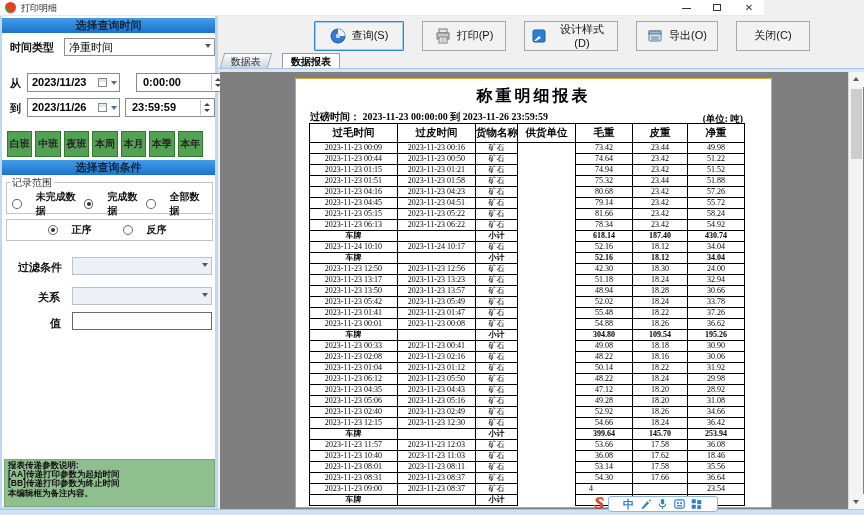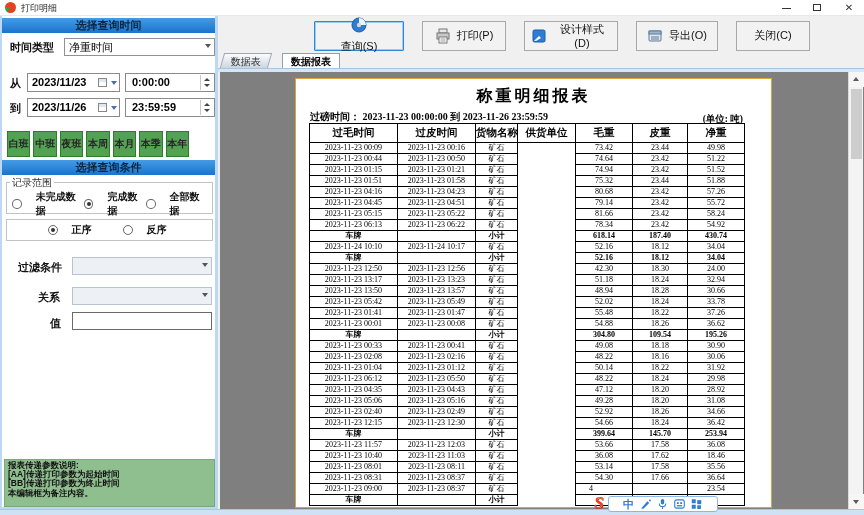--- a/index.html
+++ b/index.html
@@ -1,21 +1,21 @@
 <!DOCTYPE html>
 <html><head>
 <meta charset="utf-8">
 <style>
   html,body{margin:0;padding:0;background:#dfe3e8;}
   *{box-sizing:border-box;}
   #app{position:relative;width:864px;height:515px;background:#f0f0f0;overflow:hidden;
        font-family:"Liberation Sans","DejaVu Sans",sans-serif;color:#000;}
 
   
-  #titlebar{position:absolute;left:0;top:0;width:864px;height:16px;background:#ffffff;border-bottom:1px solid #e8e8e8;}
+  #titlebar{position:absolute;left:0;top:0;width:764px;height:16px;background:#ffffff;border-bottom:1px solid #e8e8e8;}
   #app-icon{position:absolute;left:5px;top:2px;width:11px;height:11px;border-radius:50%;
             background:conic-gradient(#e8401c 0 62%,#2f9e44 62% 78%,#e8401c 78% 100%);}
   #title-text{position:absolute;left:21px;top:2px;font-size:9px;color:#222;}
   .win-ctl{position:absolute;top:0;width:30px;height:16px;text-align:center;color:#333;cursor:default;}
   #btn-min{right:62px;} #btn-max{right:31px;} #btn-close{right:0;}
   #btn-min .bar{position:absolute;left:10px;top:8px;width:9px;height:1px;background:#333;}
   #btn-max .box{position:absolute;left:10px;top:4px;width:8px;height:7px;border:1px solid #333;}
   #btn-close .x{font-size:10px;line-height:16px;}
 
   
@@ -30,21 +30,21 @@
   .combo.disabled{background:#edf1f5;border-color:#b9c3cf;}
   .datebox{position:absolute;height:19px;background:#fff;border:1px solid #8a8a8a;font-size:11px;font-weight:bold;line-height:17px;padding:0 2px 0 4px;}
   .datebox .cal{position:absolute;right:12px;top:4px;width:9px;height:9px;border:1px solid #888;
      background:linear-gradient(#dfe7f0 0 3px,#fff 3px);}
   .datebox .dd{position:absolute;right:2px;top:7px;width:0;height:0;border-left:3px solid transparent;border-right:3px solid transparent;border-top:4px solid #4a6ea9;}
   .timebox{position:absolute;height:19px;background:#fff;border:1px solid #8a8a8a;font-size:11px;font-weight:bold;line-height:17px;padding:0 16px 0 6px;}
   .spin{position:absolute;right:1px;top:1px;width:13px;height:15px;border-left:1px solid #c8c8c8;}
   .spin .up,.spin .dn{position:absolute;left:3px;width:0;height:0;border-left:3px solid transparent;border-right:3px solid transparent;}
   .spin .up{top:3px;border-bottom:3px solid #444;}
   .spin .dn{bottom:3px;border-top:3px solid #444;}
-  #shift-buttons{position:absolute;left:5px;top:115px;width:182px;height:26px;display:flex;gap:3px;}
+  #shift-buttons{position:absolute;left:5px;top:115px;width:196px;height:26px;display:flex;gap:3px;}
   .shift-btn{flex:1;background:#53a253;border:1px solid #2e7b2e;color:#262626;font-weight:bold;font-size:10px;
              font-family:inherit;padding:0;cursor:default;}
   .groupbox{position:absolute;border:1px solid #c3c3c3;background:#fff;}
   #scope-box{left:4px;top:166px;width:207px;height:32px;}
   #scope-legend{position:absolute;left:8px;top:160px;font-size:10px;color:#333;background:#fff;padding:0 2px;}
   #scope-radios{position:absolute;left:10px;top:174px;width:196px;display:flex;justify-content:space-between;}
   #order-box{left:4px;top:203px;width:207px;height:22px;}
   #order-radios{position:absolute;left:30px;top:207px;width:150px;display:flex;justify-content:space-around;}
   .radio-item{display:flex;align-items:center;gap:14px;font-size:10px;font-weight:bold;color:#111;}
   .radio{width:10px;height:10px;border:1px solid #666;border-radius:50%;background:#fff;position:relative;}
@@ -130,21 +130,21 @@
       <span>净重时间</span>
       <span class="chev"></span>
     </div>
 
     <div class="lp-label" style="left:8px;top:60px;">从</div>
     <div class="datebox" style="left:25px;top:57px;width:93px;">
       <span>2023/11/23</span>
       <span class="cal"></span>
       <span class="dd"></span>
     </div>
-    <div class="timebox" style="left:123px;top:57px;width:90px;">
+    <div class="timebox" style="left:134px;top:57px;width:90px;">
       <span>0:00:00</span>
       <span class="spin">
           <span class="up"></span>
           <span class="dn"></span>
         </span>
     </div>
 
     <div class="lp-label" style="left:8px;top:85px;">到</div>
     <div class="datebox" style="left:25px;top:82px;width:93px;">
       <span>2023/11/26</span>
@@ -215,21 +215,21 @@
 
     <div id="info-box">
         <div>报表传递参数说明:</div>
         <div>[AA]传递打印参数为起始时间</div>
         <div>[BB]传递打印参数为终止时间</div>
         <div>本编辑框为备注内容。</div>
       </div>
   </div>
 
   <div id="toolbar">
-    <button class="tb-btn focused" style="width:90px;flex-direction:column;">
+    <button class="tb-btn focused" style="width:90px;">
       <svg class="tb-ico" viewBox="0 0 16 16">
         <circle cx="8" cy="8" r="7" fill="#2f7cd4" stroke="#1a5ca8"></circle>
         <path d="M8 1 A7 7 0 0 1 15 8 L8 8 Z" fill="#eef4fb"></path>
         <circle cx="8" cy="8" r="2.2" fill="#dcd8cf"></circle>
       </svg>
       <span>查询(S)</span>
     </button>
     <button class="tb-btn" style="width:84px;">
       <svg class="tb-ico" viewBox="0 0 16 16">
         <rect x="4" y="1" width="8" height="4" fill="#e8e8e8" stroke="#777"></rect>

